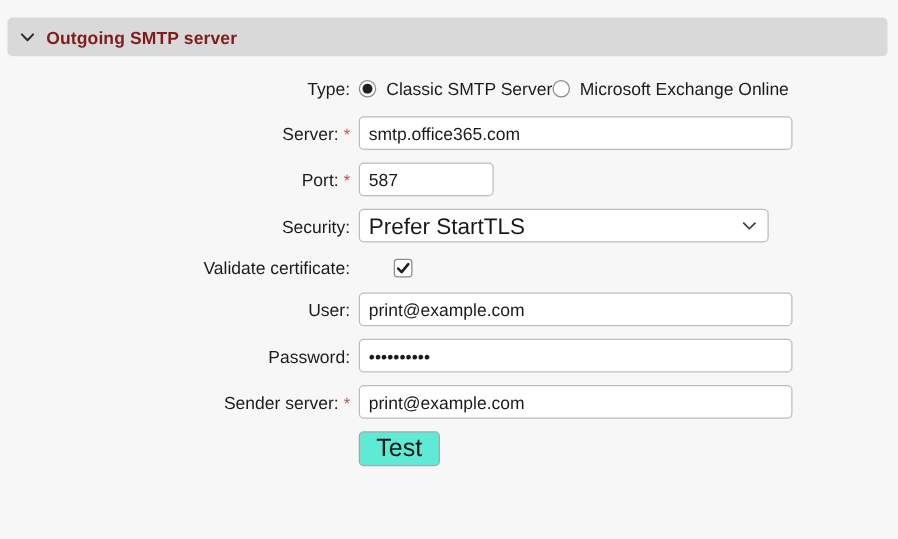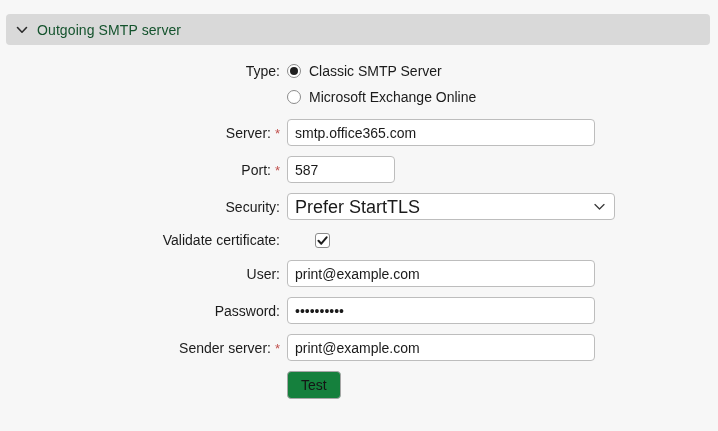--- a/index.html
+++ b/index.html
@@ -19,58 +19,58 @@
     height: 31px;
     background: #d9d9d9;
     border-radius: 4px;
     display: flex;
     align-items: center;
     gap: 9px;
     padding: 0 10px;
     cursor: pointer;
   }
   .chev-icon { display: flex; align-items: center; }
-  .panel-title { font-weight: normal; font-size: 14px; color: #14532d; letter-spacing: 0.1px; }
+  .panel-title { font-weight: bold; font-size: 14px; color: #7f1d1d; letter-spacing: 0.1px; }
 
   
   .form { margin-top: 18px; }
   .row { display: flex; align-items: center; margin-bottom: 10px; }
   .lbl {
     width: 280px; flex: none;
     text-align: right;
     color: #1b1b1b;
     white-space: nowrap;
   }
   .req { color: #c0504d; margin-left: 4px; font-size: 13px; }
 
   
   .type-row { align-items: flex-start; margin-bottom: 14px; }
   .type-row .lbl { line-height: 16px; }
-  .radio-stack { display: flex; flex-direction: column; gap: 10px; margin-left: 7px; justify-content: space-between; }
+  .radio-stack { display: flex; flex-direction: row; margin-left: 7px; justify-content: space-between; }
   .radio-item { display: flex; align-items: center; gap: 8px; height: 16px; cursor: default; }
   .radio {
     width: 14px; height: 14px; flex: none;
     border: 1px solid #8b8b8b; border-radius: 50%;
     background: #fff; position: relative;
   }
   .radio.checked::after {
     content: ""; position: absolute; inset: 2px;
     border-radius: 50%; background: #1f1f1f;
   }
   .radio-label { line-height: 16px; }
 
   
   .text-input {
     height: 27px; margin-left: 7px;
     border: 1px solid #bdbdbd; border-radius: 4px;
     background: #fff; padding: 0 7px;
     font: inherit; font-size: 14px; color: #1a1a1a;
     outline: none;
   }
-  .w-wide { width: 308px; }
+  .w-wide { width: 347px; }
   .w-port { width: 108px; }
 
   
   .select-wrap { position: relative; margin-left: 7px; }
   .select-wrap select {
     appearance: none; -webkit-appearance: none; -moz-appearance: none;
     width: 328px; height: 27px;
     border: 1px solid #bdbdbd; border-radius: 4px;
     background: #fff; padding: 0 26px 0 7px;
     font: inherit; font-size: 18px; color: #1a1a1a;
@@ -91,23 +91,23 @@
     display: flex; align-items: center; justify-content: center;
     cursor: default;
   }
   .checkbox svg { visibility: hidden; }
   .checkbox.checked svg { visibility: visible; }
 
   
   .test-button {
     margin-left: 7px;
     height: 28px; padding: 0 13px;
-    background: #15803d;
+    background: #5eead4;
     border: 1px solid #a6a6a6; border-radius: 4px;
-    font: inherit; font-size: 14px; color: #141414;
+    font: inherit; font-size: 20px; color: #141414;
     cursor: pointer;
   }
 </style>
 </head>
 <body>
 
 <div class="panel-header">
   <span class="chev-icon">
     <svg width="12" height="8" viewBox="0 0 12 8">
         <polyline points="1.5,1.5 6,6.2 10.5,1.5" fill="none" stroke="#2b2b2b" stroke-width="1.6" stroke-linecap="round" stroke-linejoin="round"></polyline>

